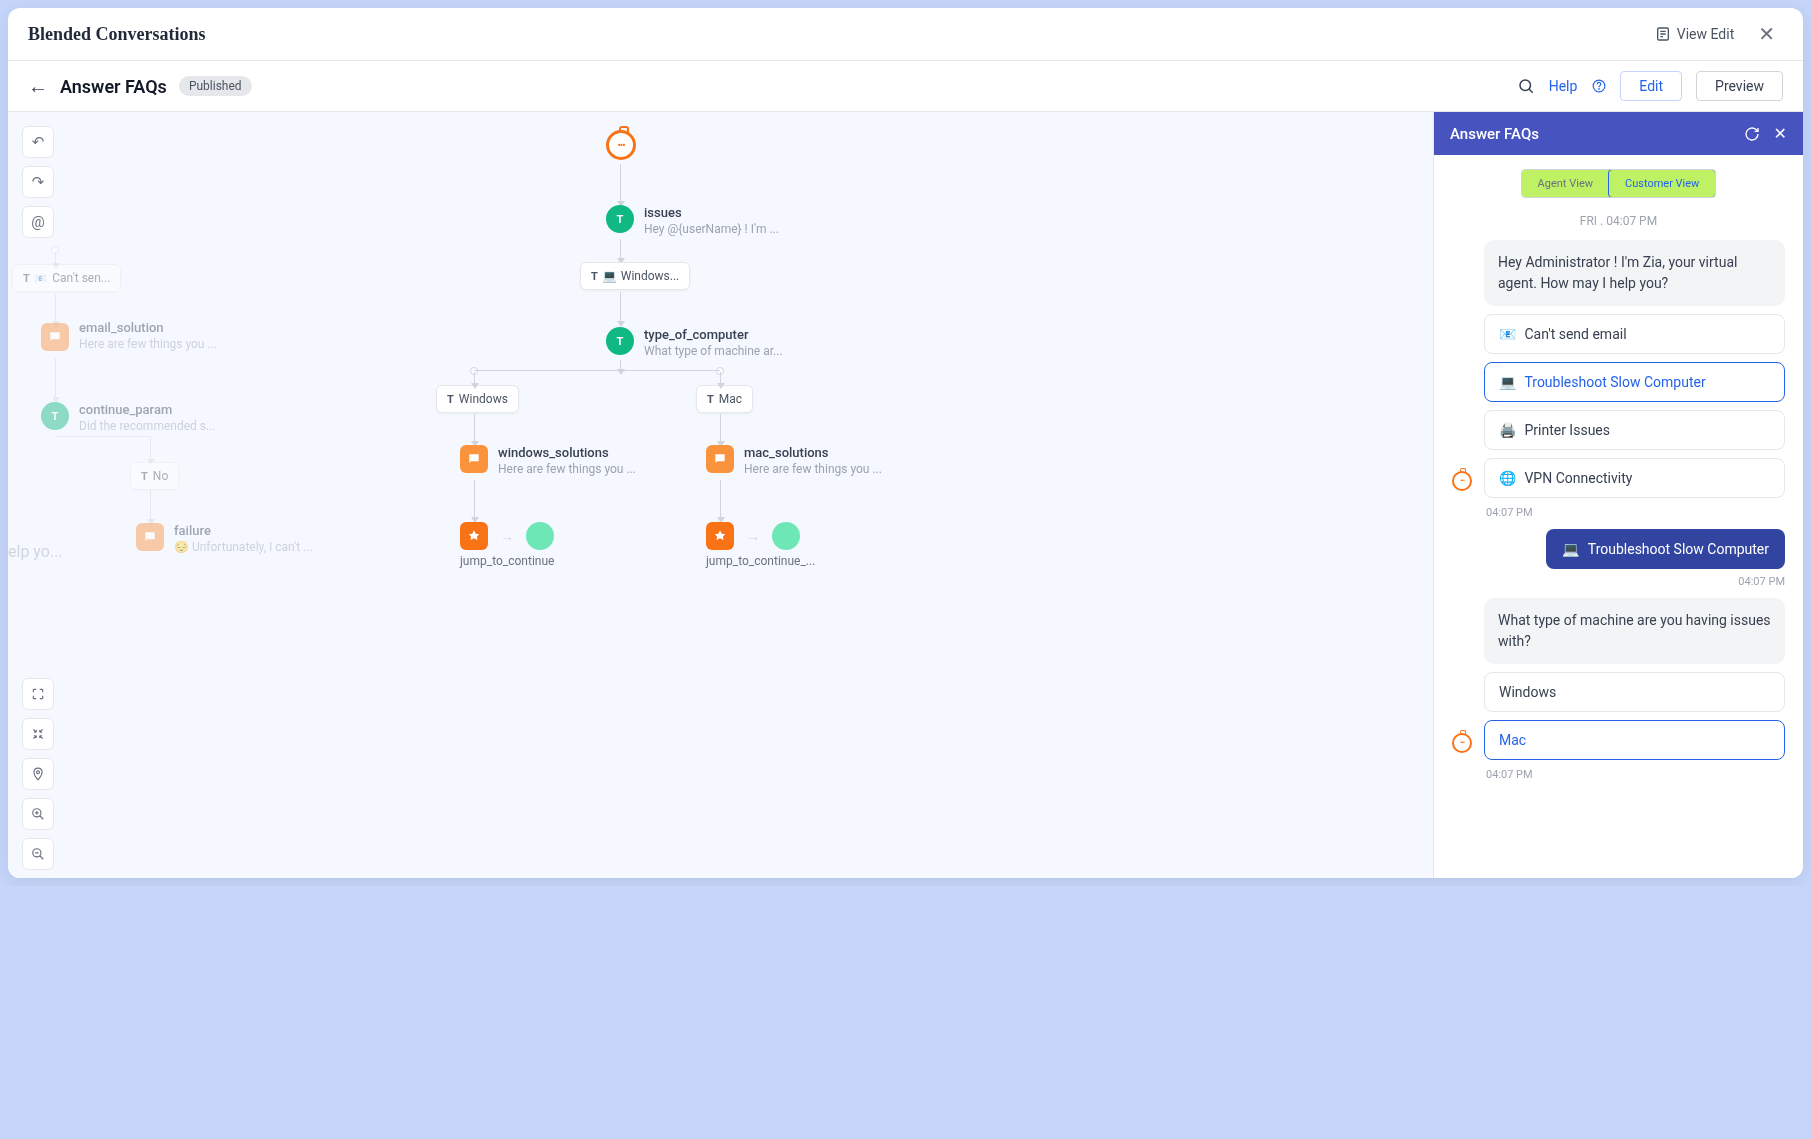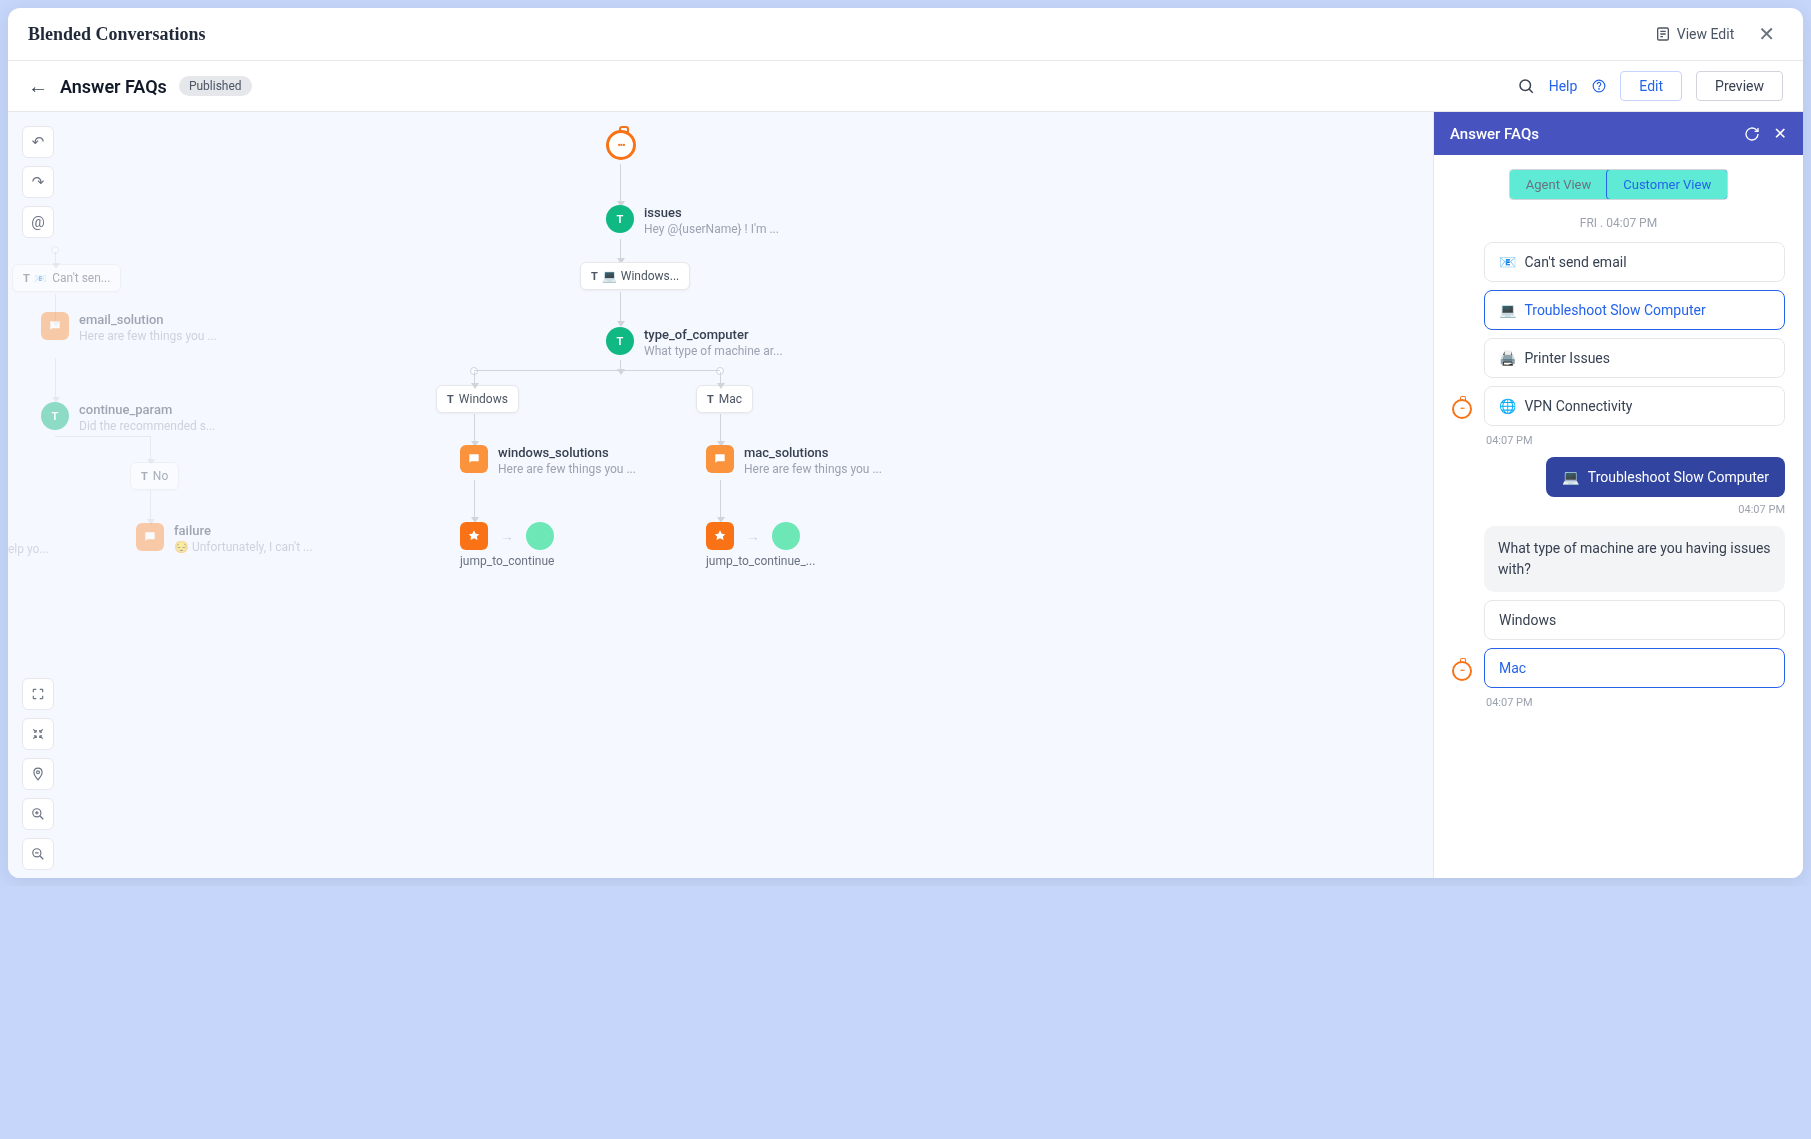--- a/index.html
+++ b/index.html
@@ -66,21 +66,21 @@
 
 
 .panel { width: 370px; background: #fff; border-left: 1px solid #e5e7eb; display: flex; flex-direction: column; }
 .panel-header { background: #4753bf; color: #fff; padding: 12px 16px; display: flex; align-items: center; justify-content: space-between; }
 .panel-header-title { font-size: 15px; font-weight: 500; }
 .panel-header-actions { display: flex; gap: 14px; align-items: center; }
 .panel-header-actions span { cursor: pointer; font-size: 16px; }
 
 .view-toggle { display: flex; justify-content: center; padding: 14px 0 10px; }
 .toggle-group { display: flex; border: 1px solid #d1d5db; border-radius: 4px; overflow: hidden; }
-.toggle-btn { padding: 7px 16px; font-size: 13px; background: #5eead4; color: #6b7280; cursor: pointer; }
+.toggle-btn { padding: 7px 16px; font-size: 11px; background: #bef264; color: #6b7280; cursor: pointer; }
 .toggle-btn.active { color: #2563eb; border: 1px solid #2563eb; border-radius: 4px; margin: -1px; }
 
 .chat-body { flex: 1; overflow-y: auto; padding: 6px 18px 10px; }
 .chat-date { text-align: center; font-size: 12px; color: #9ca3af; margin-bottom: 12px; }
 
 .bot-block { position: relative; margin-bottom: 10px; padding-left: 32px; }
 .bot-avatar { position: absolute; left: 0; bottom: 24px; width: 22px; height: 24px; }
 .bot-stopwatch { width: 20px; height: 20px; border: 2px solid #f97316; border-radius: 50%; background: #fff; display: flex; align-items: center; justify-content: center; position: relative; }
 .bot-stopwatch::before { content: ""; position: absolute; top: -5px; left: 6px; width: 4px; height: 3px; border: 1.5px solid #f97316; border-bottom: none; border-radius: 2px 2px 0 0; }
 .bot-stopwatch span { font-size: 7px; color: #f97316; letter-spacing: -1px; }
@@ -293,21 +293,21 @@
 
         <div class="pill-node faded" style="left:4px; top:152px;">
           <strong style="font-size:11px;">T</strong>
             <span style="font-size:10px;">📧</span>
           <span>Can't sen...</span>
         </div>
         <div class="dot-handle" style="left:43px; top:134px; opacity:0.4;"></div>
         <div class="flow-line flow-arrow" style="left:47px; top:140px; width:1px; height:12px; opacity:0.4;"></div>
         <div class="flow-line flow-arrow" style="left:47px; top:182px; width:1px; height:28px; opacity:0.4;"></div>
 
-        <div class="node faded" style="left:33px; top:200px;">
+        <div class="node faded" style="left:33px; top:208px;align-items:flex-end;">
           <div class="node-icon orange">
             <svg width="14" height="14" viewBox="0 0 24 24" fill="#fff">
                 <path d="M4 4h16v12H7l-3 3V4z"></path>
               </svg>
           </div>
           <div class="node-text">
             <div class="node-title">email_solution</div>
             <div class="node-sub">Here are few things you ...</div>
           </div>
         </div>
@@ -334,21 +334,21 @@
             <svg width="14" height="14" viewBox="0 0 24 24" fill="#fff">
                 <path d="M4 4h16v12H7l-3 3V4z"></path>
               </svg>
           </div>
           <div class="node-text">
             <div class="node-title">failure</div>
             <div class="node-sub">😔 Unfortunately, I can't ...</div>
           </div>
         </div>
 
-        <div class="node-sub faded" style="position:absolute; left:0; top:430px; opacity:0.4; font-size:12px; color:#9ca3af;">elp yo...</div>
+        <div class="node-sub faded" style="position:absolute; left:0; top:430px; opacity:0.4; font-size:16px; color:#9ca3af;">elp yo...</div>
 
       </div>
     </div>
 
     <div class="panel">
       <div class="panel-header">
         <div class="panel-header-title">Answer FAQs</div>
         <div class="panel-header-actions">
           <span>
             <svg width="16" height="16" viewBox="0 0 24 24" fill="none" stroke="#fff" stroke-width="2">
@@ -364,20 +364,21 @@
         <div class="toggle-group">
           <div class="toggle-btn">Agent View</div>
           <div class="toggle-btn active">Customer View</div>
         </div>
       </div>
 
       <div class="chat-body">
         <div class="chat-date">FRI . 04:07 PM</div>
 
         <div class="bot-block">
+          <div class="bot-msg">Hey Administrator ! I'm Zia, your virtual agent. How may I help you?</div>
           <div class="option-btn">
             <span class="emoji-icon">📧</span>
             <span>Can't send email</span>
           </div>
           <div class="option-btn selected">
             <span class="emoji-icon">💻</span>
             <span>Troubleshoot Slow Computer</span>
           </div>
           <div class="option-btn">
             <span class="emoji-icon">🖨️</span>

